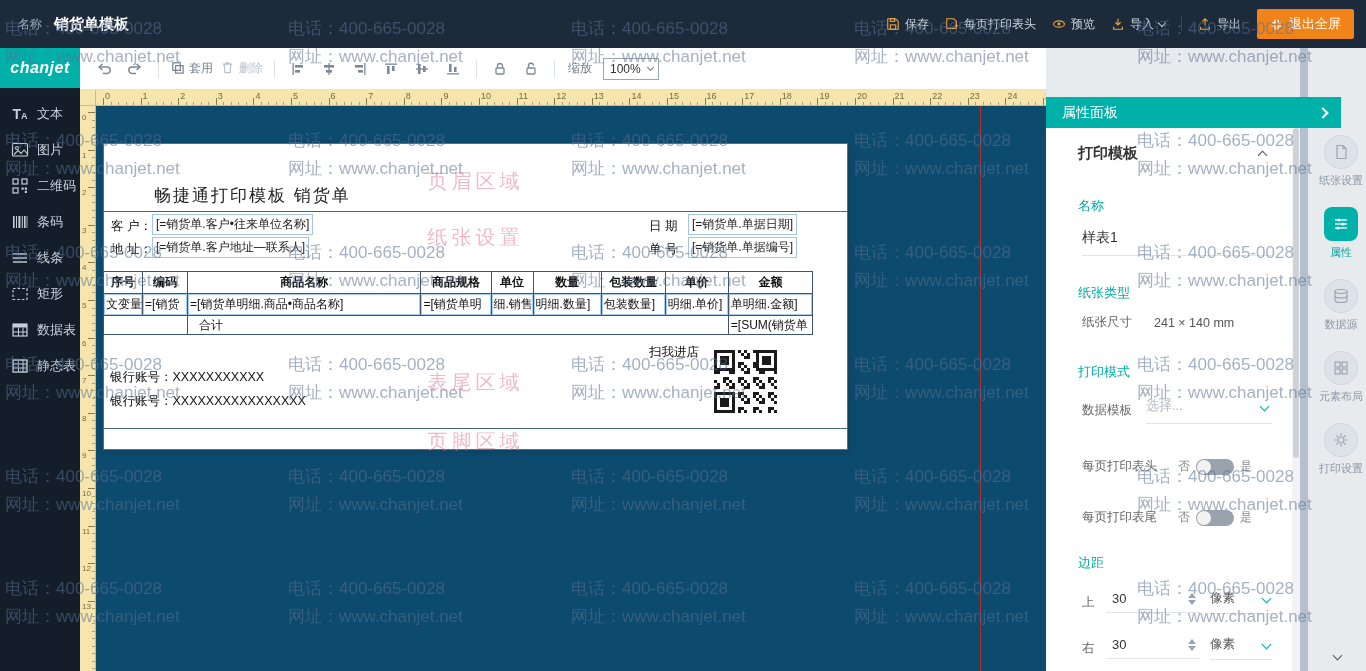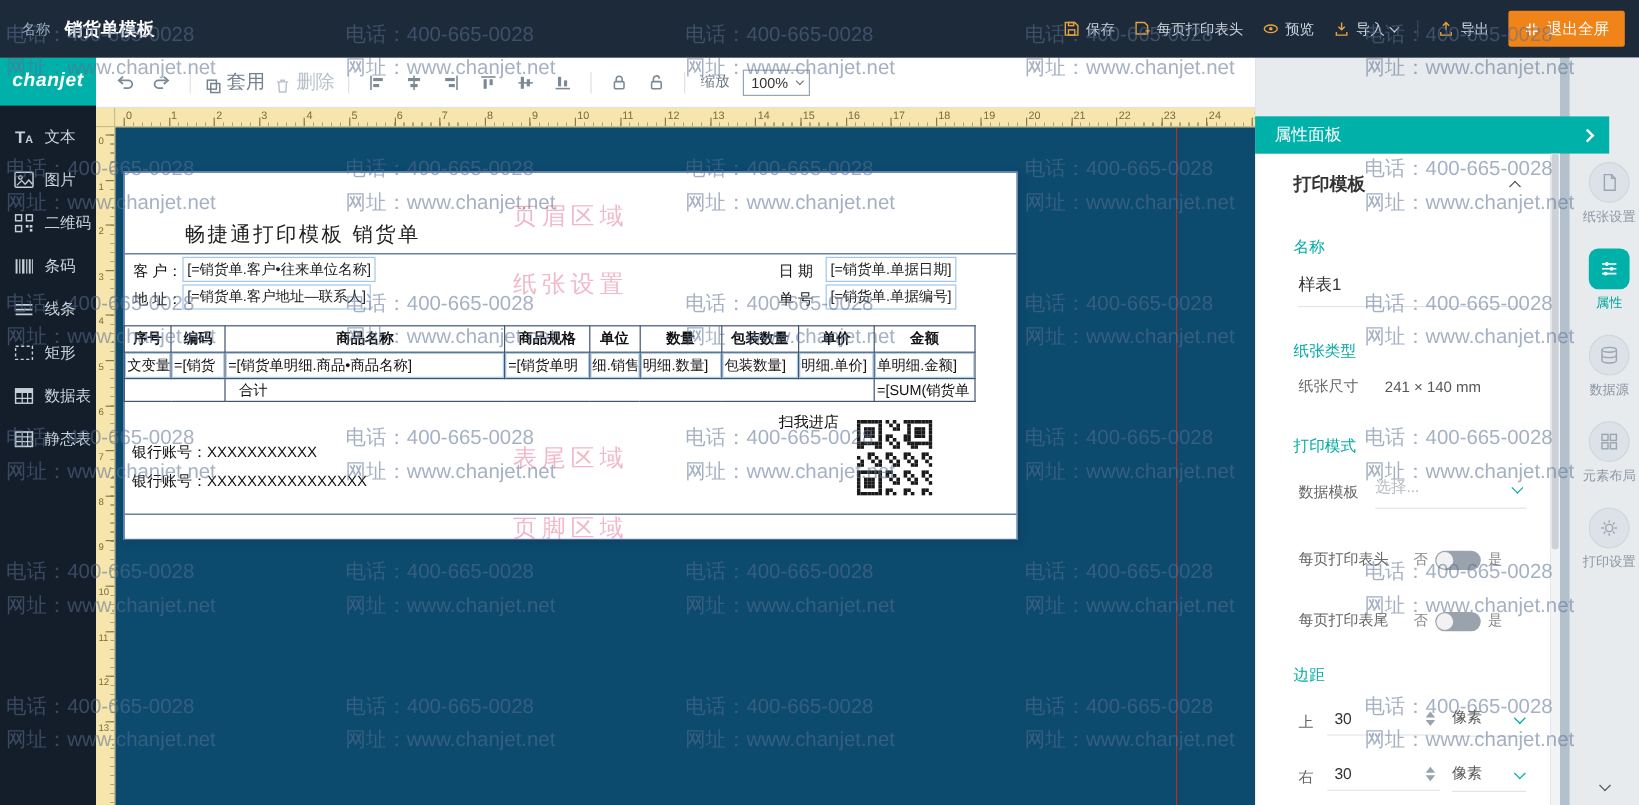--- a/index.html
+++ b/index.html
@@ -27,21 +27,21 @@
 #side-items{margin-top:8px}
 .side-item{height:36px;display:flex;align-items:center;padding-left:11px;gap:8px;color:#c9d3dc;font-size:13px;cursor:pointer}
 .side-item svg{color:#c6d0d9;flex:none}
 .tool-ic{width:18px;display:inline-flex;align-items:flex-end;justify-content:center;color:#c6d0d9}
 .tool-ic b{font-weight:700;line-height:1}
 
 
 #toolbar{position:absolute;left:80px;top:48px;width:966px;height:42px;background:#fff;border-bottom:1px solid #dfe3e7;display:flex;align-items:center;padding-left:12px;gap:7px;z-index:4}
 .ticon{width:24px;height:26px;display:flex;align-items:center;justify-content:center;color:#7b8997;background:none;border:none;cursor:pointer}
 .tsep{width:1px;height:18px;background:#dde2e7;margin:0 4px}
-.tbtn{display:flex;align-items:flex-end;gap:4px;color:#74828f;font-size:16px;background:none;border:none;cursor:pointer;font-family:Liberation Mono, monospace}
+.tbtn{display:flex;align-items:flex-start;gap:4px;color:#74828f;font-size:12px;background:none;border:none;cursor:pointer;font-family:Liberation Mono, monospace}
 .tbtn.disabled{color:#b9c2cb}
 #zoom-label{color:#6b7884;font-size:12px;margin-left:2px}
 #zoom-select{width:56px;height:22px;border:1px solid #98a5b2;background:#fff;display:flex;align-items:center;justify-content:space-between;padding:0 5px 0 6px;font-size:12px;color:#333;cursor:pointer;margin-left:4px}
 #zoom-select .chv{border-color:#6b7884;width:5px;height:5px;margin-top:-2px}
 
 
 #corner{position:absolute;left:80px;top:90px;width:16px;height:16px;background:#f6e5ad;border-right:1px solid #cdbb80;border-bottom:1px solid #cdbb80;z-index:3}
 #hruler{position:absolute;left:96px;top:90px;width:950px;height:16px;background:#f6e5ad;border-bottom:1px solid #cdbb80;z-index:3;overflow:hidden}
 #hruler::before{content:"";position:absolute;left:7px;top:12px;right:0;height:4px;background:repeating-linear-gradient(90deg,#b3a267 0 1px,transparent 1px 7.52px)}
 .htick{position:absolute;top:8px;width:1px;height:8px;background:#8a7b48}

